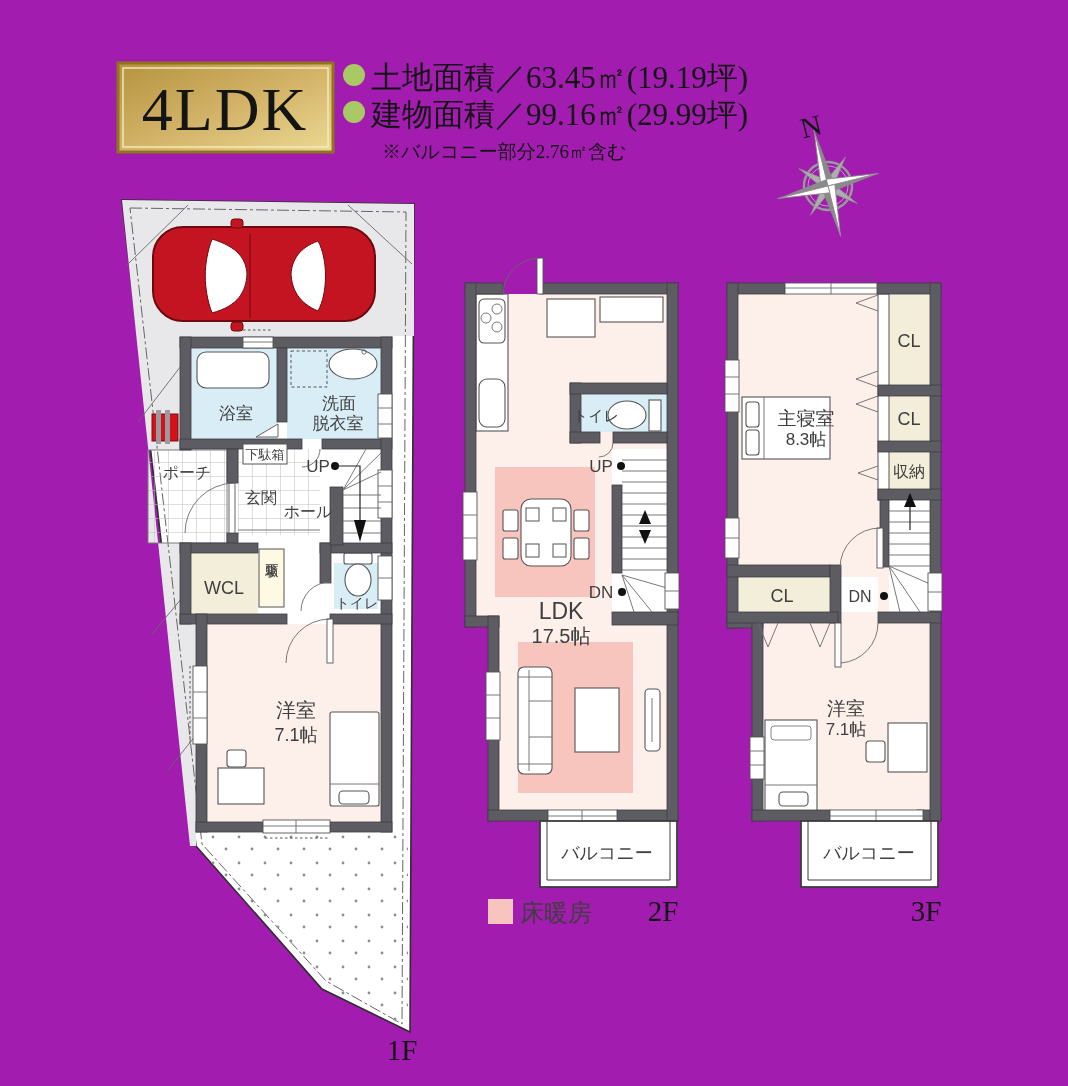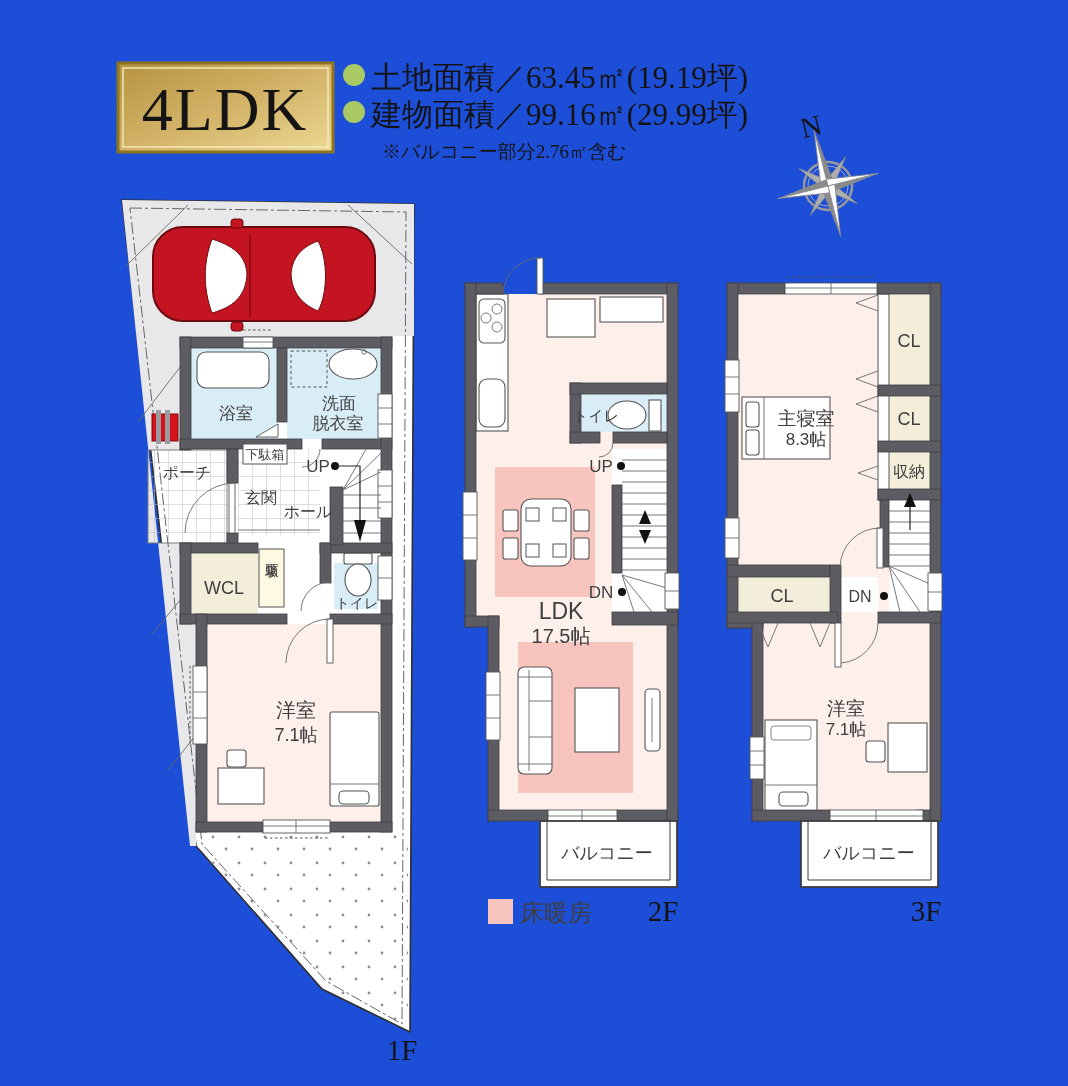--- a/index.html
+++ b/index.html
@@ -1,16 +1,16 @@
 <!DOCTYPE html>
 <html><head>
 <meta charset="utf-8">
 <style>
   html,body{margin:0;padding:0;background:#fff;}
-  .canvas{position:relative;width:1068px;height:1086px;background:#1d4ed8;overflow:hidden;}
+  .canvas{position:relative;width:1068px;height:1086px;background:#a21caf;overflow:hidden;}
   svg{display:block;}
   .wall{fill:#5c5c62;stroke:#3e3e44;stroke-width:0.8;}
   .floor{fill:#fdf0ea;}
   .wet{fill:#d9edf6;}
   .closet{fill:#f3eeda;}
   .furn{fill:#ffffff;stroke:#555;stroke-width:1.1;}
   .thin{stroke:#6a6a6a;fill:none;stroke-width:0.9;}
   .win{fill:#ffffff;stroke:#555;stroke-width:0.9;}
   .dash{stroke:#555;stroke-width:1;stroke-dasharray:2.5 2.5;fill:none;}
   .lbl{font-family:"Liberation Sans","DejaVu Sans",sans-serif;fill:#3f3f3f;}

